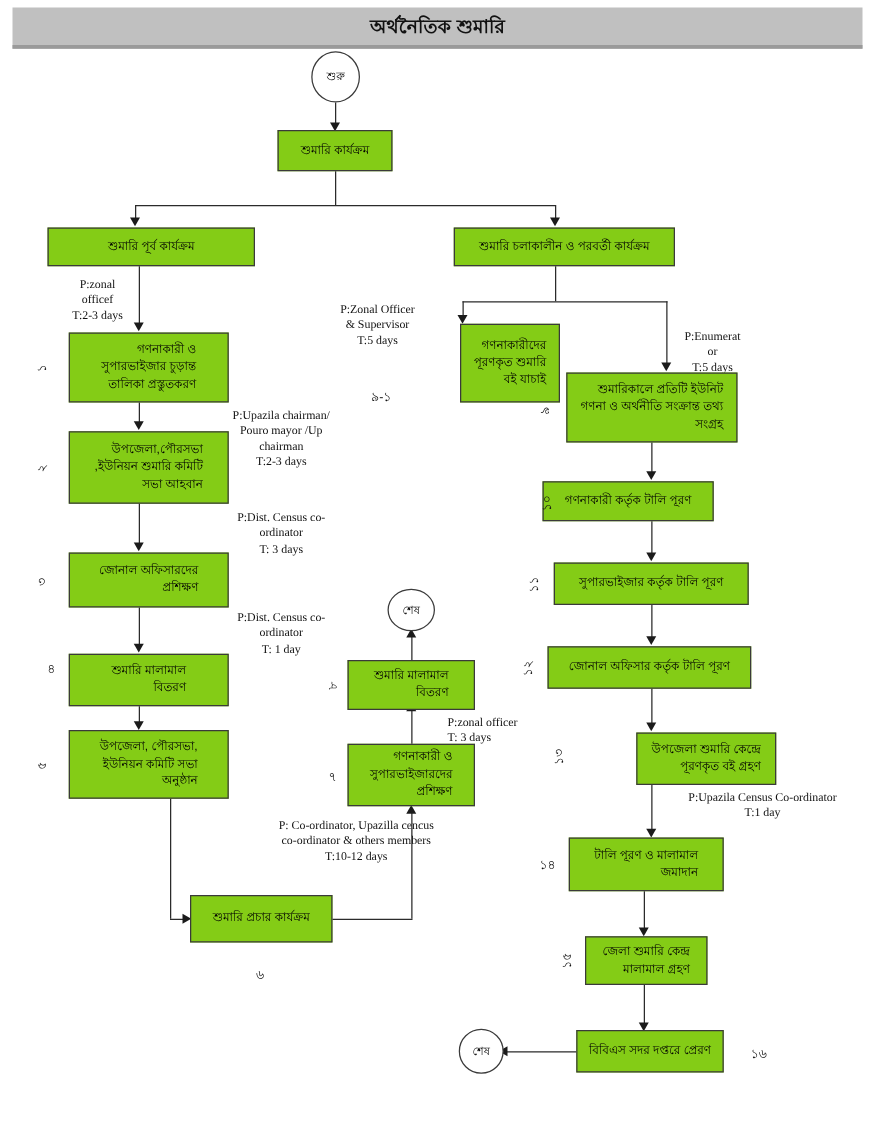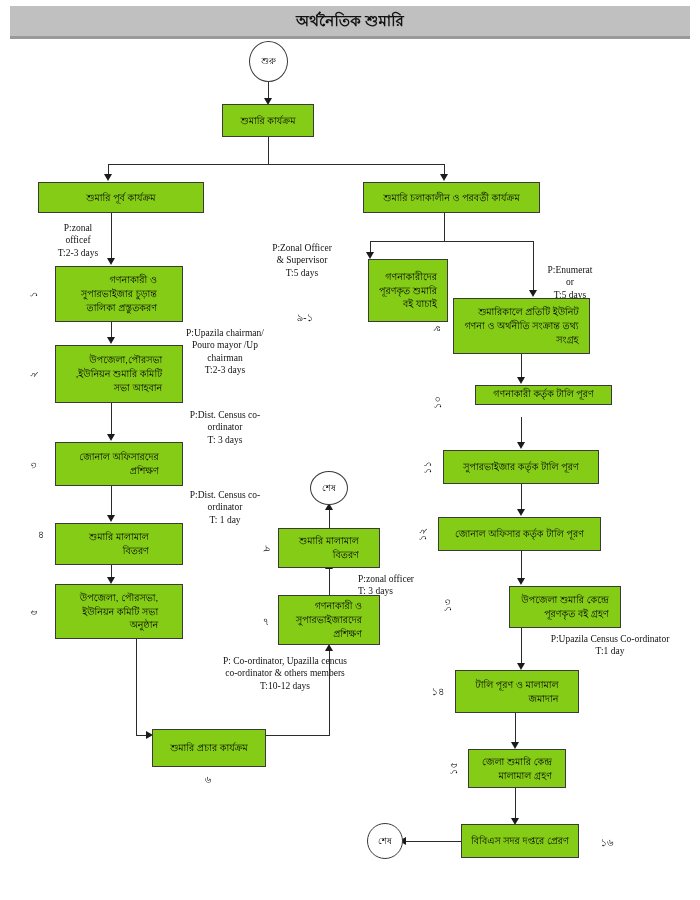--- a/index.html
+++ b/index.html
@@ -176,21 +176,21 @@
   </div>
   <div class="stepnum rot" style="left:26px;top:604px;width:16px;">৫</div>
 
   <div class="vline" style="left:136px;top:639px;height:96px;"></div>
   <div class="hline" style="left:136px;top:735px;width:14px;"></div>
   <div class="arrow-r" style="left:146px;top:731px;"></div>
   <div class="note" style="left:180px;top:655px;width:210px;">P: Co-ordinator, Upazilla cencus
 co-ordinator &amp;  others members
 T:10-12 days</div>
 
-  <div class="box" style="left:152px;top:716px;width:114px;height:38px;margin-top:13px;">
+  <div class="box" style="left:152px;top:716px;width:114px;height:38px;">
     <span>শুমারি প্রচার কার্যক্রম</span>
   </div>
   <div class="stepnum" style="left:198px;top:772px;width:20px;">৬</div>
 
   <div class="hline" style="left:266px;top:735px;width:64px;"></div>
   <div class="vline" style="left:329px;top:650px;height:85px;"></div>
   <div class="arrow-u" style="left:325px;top:644px;"></div>
 
   <div class="box" style="left:278px;top:595px;width:102px;height:50px;flex-direction:column;">
     <span style="white-space:pre-line;">গণনাকারী ও
@@ -240,21 +240,21 @@
   <div class="box" style="left:453px;top:298px;width:137px;height:56px;flex-direction:column;">
     <span style="white-space:pre-line;">শুমারিকালে প্রতিটি ইউনিট
 গণনা ও অর্থনীতি সংক্রান্ত তথ্য
 সংগ্রহ</span>
   </div>
   <div class="stepnum rot" style="left:430px;top:320px;width:14px;">৯</div>
 
   <div class="vline" style="left:521px;top:354px;height:25px;"></div>
   <div class="arrow-d" style="left:517px;top:377px;"></div>
 
-  <div class="box" style="left:475px;top:385px;width:137px;height:20px;font-family:Liberation Serif, serif;">
+  <div class="box" style="left:434px;top:385px;width:137px;height:32px;">
     <span>গণনাকারী কর্তৃক টালি পূরণ</span>
   </div>
   <div class="stepnum rot" style="left:428px;top:394px;width:20px;">১০</div>
 
   <div class="vline" style="left:521px;top:417px;height:27px;"></div>
   <div class="arrow-d" style="left:517px;top:442px;"></div>
 
   <div class="box" style="left:443px;top:450px;width:156px;height:34px;">
     <span>সুপারভাইজার কর্তৃক টালি পূরণ</span>
   </div>

